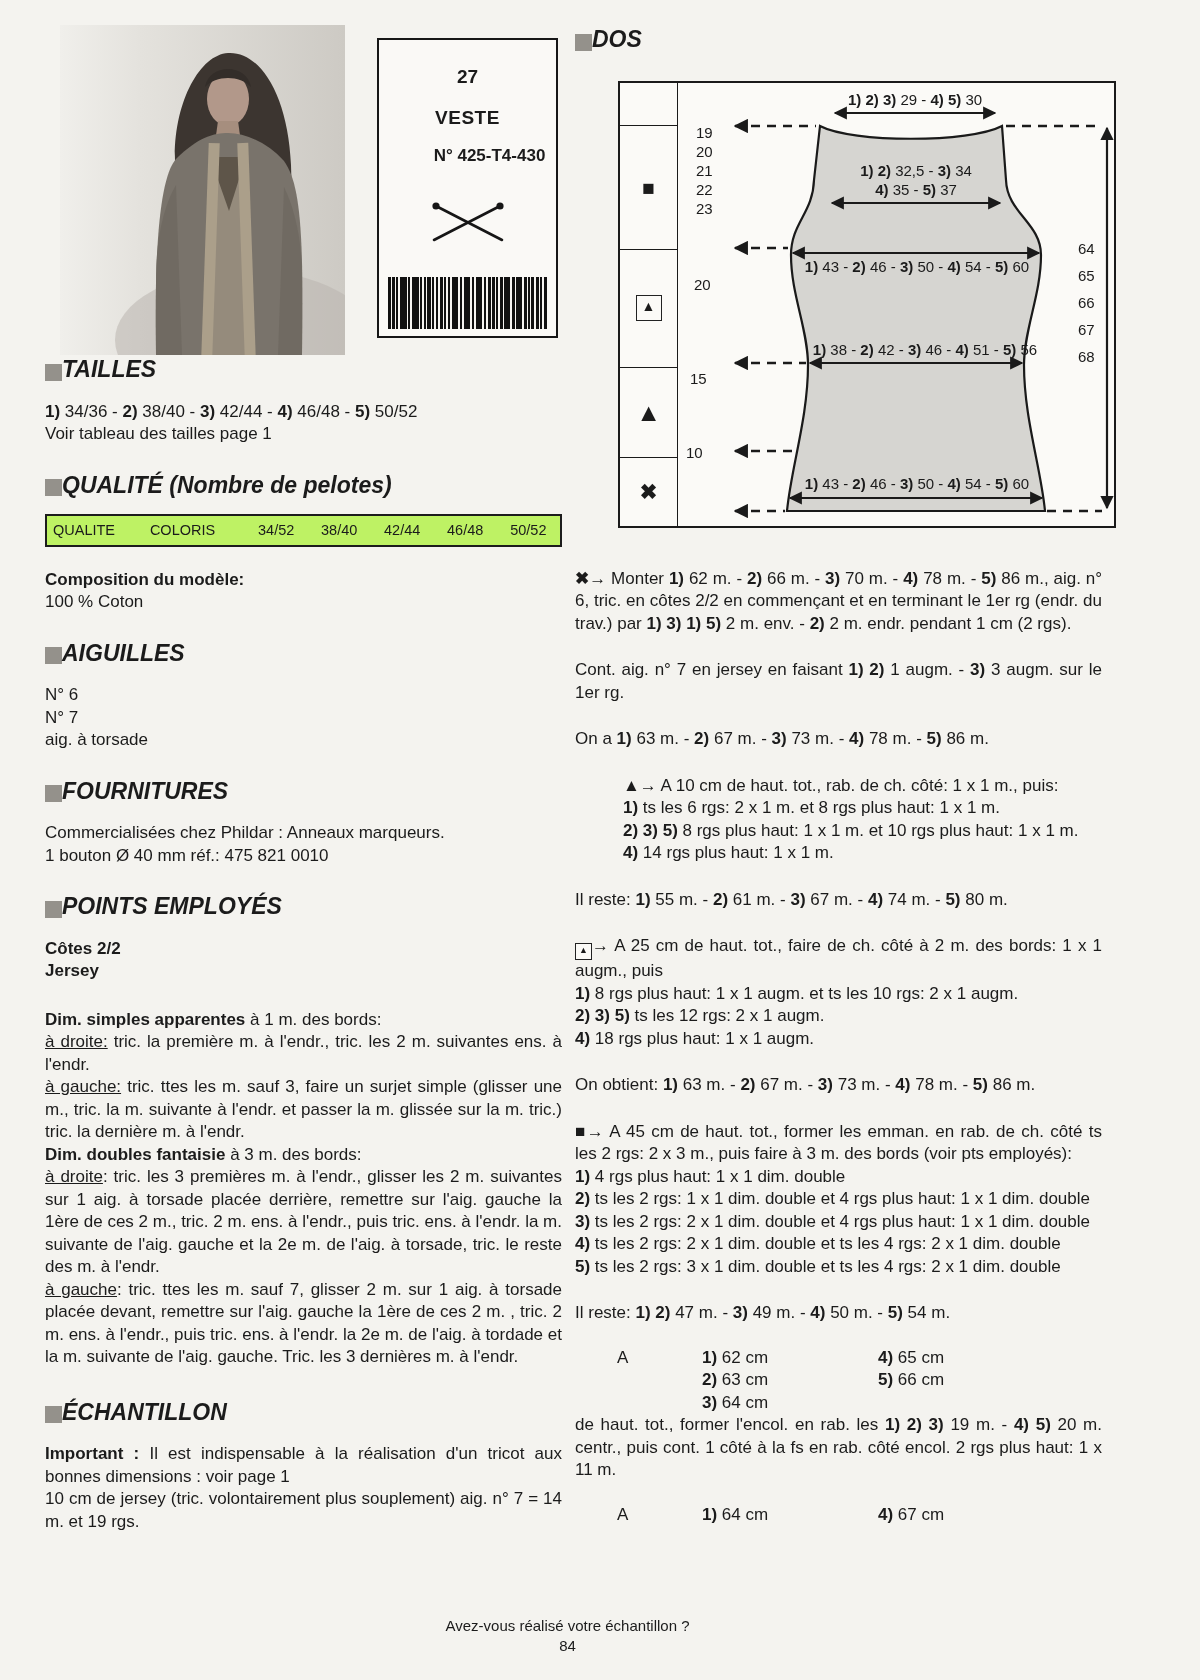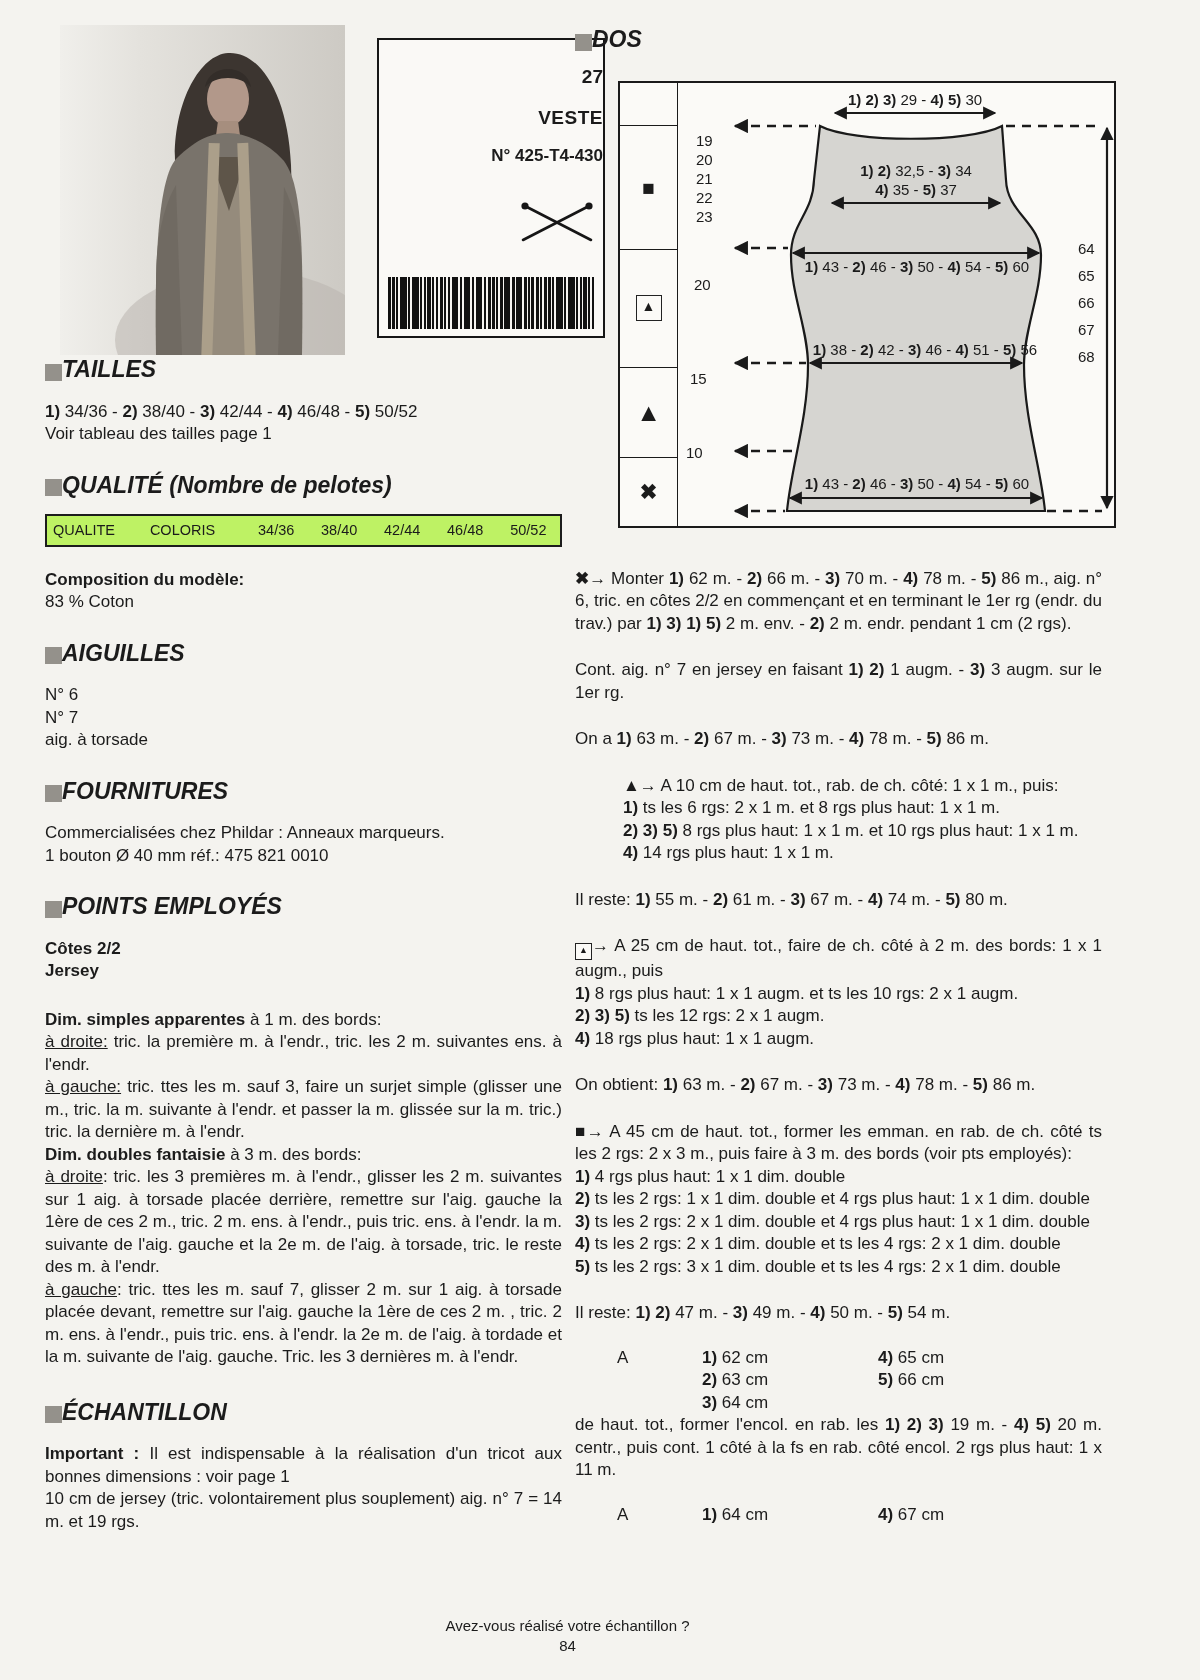--- a/index.html
+++ b/index.html
@@ -5,22 +5,22 @@
   html,body{margin:0;padding:0;}
   body{
     width:1200px;height:1680px;position:relative;
     background:#f4f3ef;color:#1b1b1b;
     font-family:"Liberation Sans", sans-serif;
     font-size:17px;line-height:22.5px;
     -webkit-font-smoothing:antialiased;
   }
   .photo{position:absolute;left:60px;top:25px;width:285px;height:330px;overflow:hidden;}
   .card{
-    position:absolute;left:377px;top:38px;width:228px;height:300px;
-    border:2px solid #161616;background:#faf9f6;text-align:right;box-sizing:border-box;
+    position:absolute;left:377px;top:38px;width:181px;height:300px;
+    border:2px solid #161616;background:#faf9f6;text-align:center;box-sizing:border-box;
   }
   .card .num{font-weight:bold;font-size:19px;margin-top:26px;}
   .card .type{font-weight:bold;font-size:19px;margin-top:18px;letter-spacing:.5px;}
   .card .ref{font-weight:bold;font-size:17px;margin-top:16px;padding-left:44px;}
   .card .needles{margin-top:26px;}
   .barcode{
     position:absolute;left:9px;right:9px;bottom:7px;height:52px;background-color:#f6f5f2;
     background-image:
       repeating-linear-gradient(90deg,#111 0 2px,transparent 2px 4px),
       repeating-linear-gradient(90deg,#111 0 1px,transparent 1px 6px),
@@ -122,31 +122,31 @@
   <div class="heading">
     <span class="sq"></span>
     <span>QUALITÉ (Nombre de pelotes)</span>
   </div>
 
   <table class="qtable">
     <tbody>
         <tr class="hdr">
       <td class="tl">QUALITE</td>
       <td class="tl">COLORIS</td>
-      <td>34/36</td>
+      <td>34/52</td>
       <td>38/40</td>
       <td>42/44</td>
       <td>46/48</td>
       <td>50/52</td>
     </tr>
   </tbody>
     </table>
 
   <p class="bold" style="margin-top:22px;">Composition du modèle:</p>
-  <p class="tight">83 % Coton</p>
+  <p class="tight">100 % Coton</p>
 
   <div class="heading">
     <span class="sq"></span>
     <span>AIGUILLES</span>
   </div>
   <p>N° 6<br>N° 7<br>aig. à torsade</p>
 
   <div class="heading">
     <span class="sq"></span>
     <span>FOURNITURES</span>
@@ -212,21 +212,21 @@
         </div>
       <div class="symcell sc4">▲</div>
       <div class="symcell sc5">✖</div>
     </div>
 
     <div class="dlabel" style="left:295px;top:7px;"><b>1) 2) 3)</b> 29 - <b>4) 5)</b> 30</div>
     <div class="dlabel" style="left:296px;top:78px;"><b>1) 2)</b> 32,5 - <b>3)</b> 34<br><b>4)</b> 35 - <b>5)</b> 37</div>
     <div class="dlabel" style="left:297px;top:174px;"><b>1)</b> 43 - <b>2)</b> 46 - <b>3)</b> 50 - <b>4)</b> 54 - <b>5)</b> 60</div>
     <div class="dlabel" style="left:305px;top:257px;"><b>1)</b> 38 - <b>2)</b> 42 - <b>3)</b> 46 - <b>4)</b> 51 - <b>5)</b> 56</div>
     <div class="dlabel" style="left:297px;top:391px;"><b>1)</b> 43 - <b>2)</b> 46 - <b>3)</b> 50 - <b>4)</b> 54 - <b>5)</b> 60</div>
-    <div class="dnum" style="left:76px;top:48px;">19<br>20<br>21<br>22<br>23</div>
+    <div class="dnum" style="left:76px;top:40px;">19<br>20<br>21<br>22<br>23</div>
     <div class="dnum" style="left:74px;top:192px;">20</div>
     <div class="dnum" style="left:70px;top:286px;">15</div>
     <div class="dnum" style="left:66px;top:360px;">10</div>
     <div class="dnum" style="left:458px;top:152px;line-height:27px;">64<br>65<br>66<br>67<br>68</div>
   </div>
 
   <p style="margin-top:40px;"><b>✖→</b> Monter <b>1)</b> 62 m. - <b>2)</b> 66 m. - <b>3)</b> 70 m. - <b>4)</b> 78 m. - <b>5)</b> 86 m., aig. n° 6, tric. en côtes 2/2 en commençant et en terminant le 1er rg (endr. du trav.) par <b>1) 3) 1) 5)</b> 2 m. env. - <b>2)</b> 2 m. endr. pendant 1 cm (2 rgs).</p>
   <p style="margin-top:24px;">Cont. aig. n° 7 en jersey en faisant <b>1) 2)</b> 1 augm. - <b>3)</b> 3 augm. sur le 1er rg.</p>
   <p style="margin-top:24px;">On a <b>1)</b> 63 m. - <b>2)</b> 67 m. - <b>3)</b> 73 m. - <b>4)</b> 78 m. - <b>5)</b> 86 m.</p>
   <p style="margin-top:24px;margin-left:48px;"><b>▲→</b> A 10 cm de haut. tot., rab. de ch. côté: 1 x 1 m., puis:<br><b>1)</b> ts les 6 rgs: 2 x 1 m. et 8 rgs plus haut: 1 x 1 m.<br><b>2) 3) 5)</b> 8 rgs plus haut: 1 x 1 m. et 10 rgs plus haut: 1 x 1 m.<br><b>4)</b> 14 rgs plus haut: 1 x 1 m.</p>

